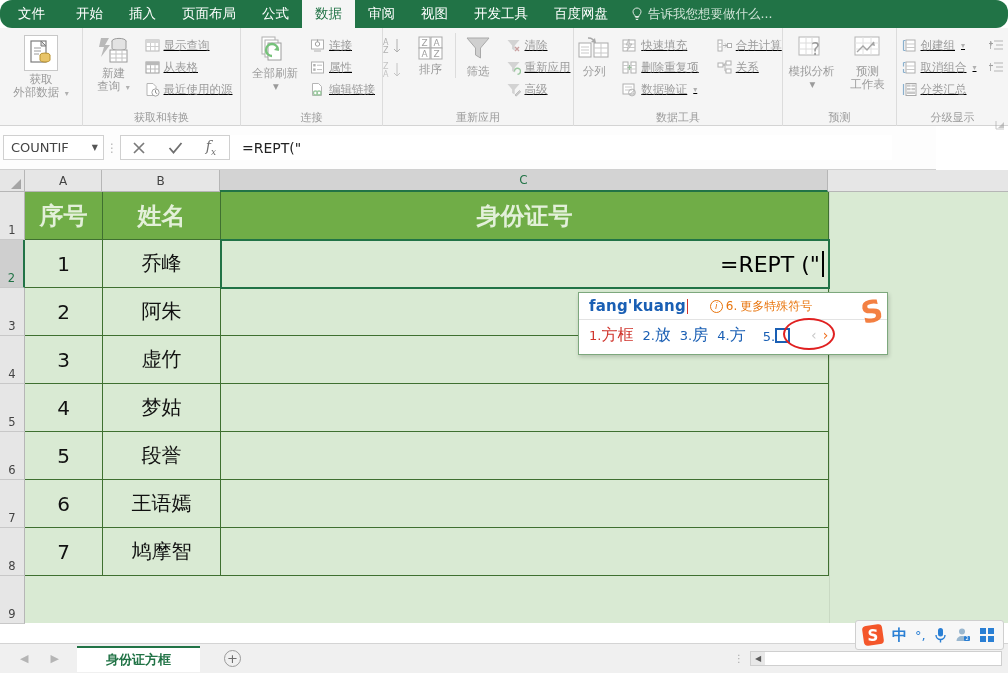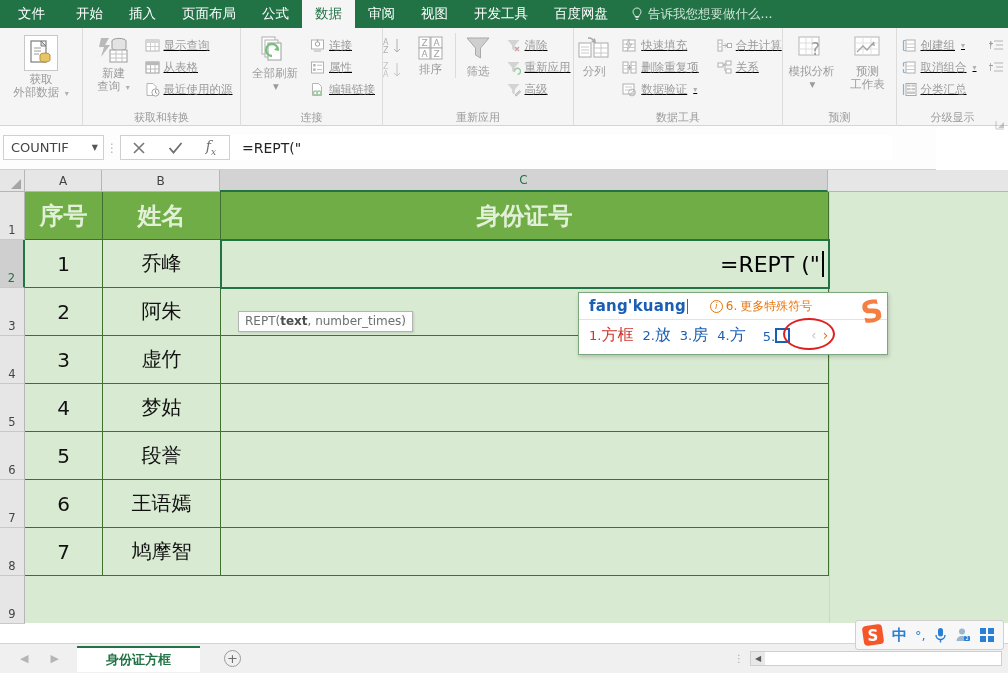--- a/index.html
+++ b/index.html
@@ -8,21 +8,21 @@
     font-family: "DejaVu Sans", "Liberation Sans", sans-serif;
     background: #ffffff;
     overflow: hidden;
   }
   #app { position: relative; width: 1008px; height: 673px; }
 
   
   .tabstrip {
     position: absolute; top: 0; left: 0; width: 1008px; height: 28px;
     background: #217346;
-    display: flex; align-items: stretch;
+    display: flex; align-items: stretch; border-radius: 12px;
   }
   .tab {
     display: flex; align-items: center; justify-content: center;
     padding: 0 13px; color: #ffffff; font-size: 13.5px;
     height: 28px; cursor: default; white-space: nowrap;
   }
   .tab.first { padding: 0 18px; }
   .tab.active { background: #f5f5f5; color: #217346; }
   .tellme {
     display: flex; align-items: center; gap: 5px;
@@ -819,23 +819,20 @@
       <div class="cell body" style="left:196px;top:288px;width:608px;height:48px"></div>
 
       <div class="cell body" style="left:0;top:336px;width:78px;height:48px">7</div>
       <div class="cell body" style="left:78px;top:336px;width:118px;height:48px">鸠摩智</div>
       <div class="cell body" style="left:196px;top:336px;width:608px;height:48px"></div>
 
       <div class="cell empty-tail" style="left:0;top:384px;width:804px;height:47px"></div>
       <div class="cell empty-tail" style="left:804px;top:0;width:179px;height:431px;border-left:1px solid #c9d9c3"></div>
     </div>
 
-    <div class="fn-tip" style="left:238px;top:141px">
-      <span>REPT(</span><b>text</b><span>, number_times)</span>
-    </div>
 
     <div class="ime" style="left:578px;top:122px;width:310px;height:63px">
       <div class="ime-top">
         <span class="ime-pinyin">fang'kuang</span>
           <span class="ime-pin-caret"></span>
         <span class="ime-hint">
           <span class="circ">i</span>
           <span>6.</span>
           <span>更多特殊符号</span>
         </span>

